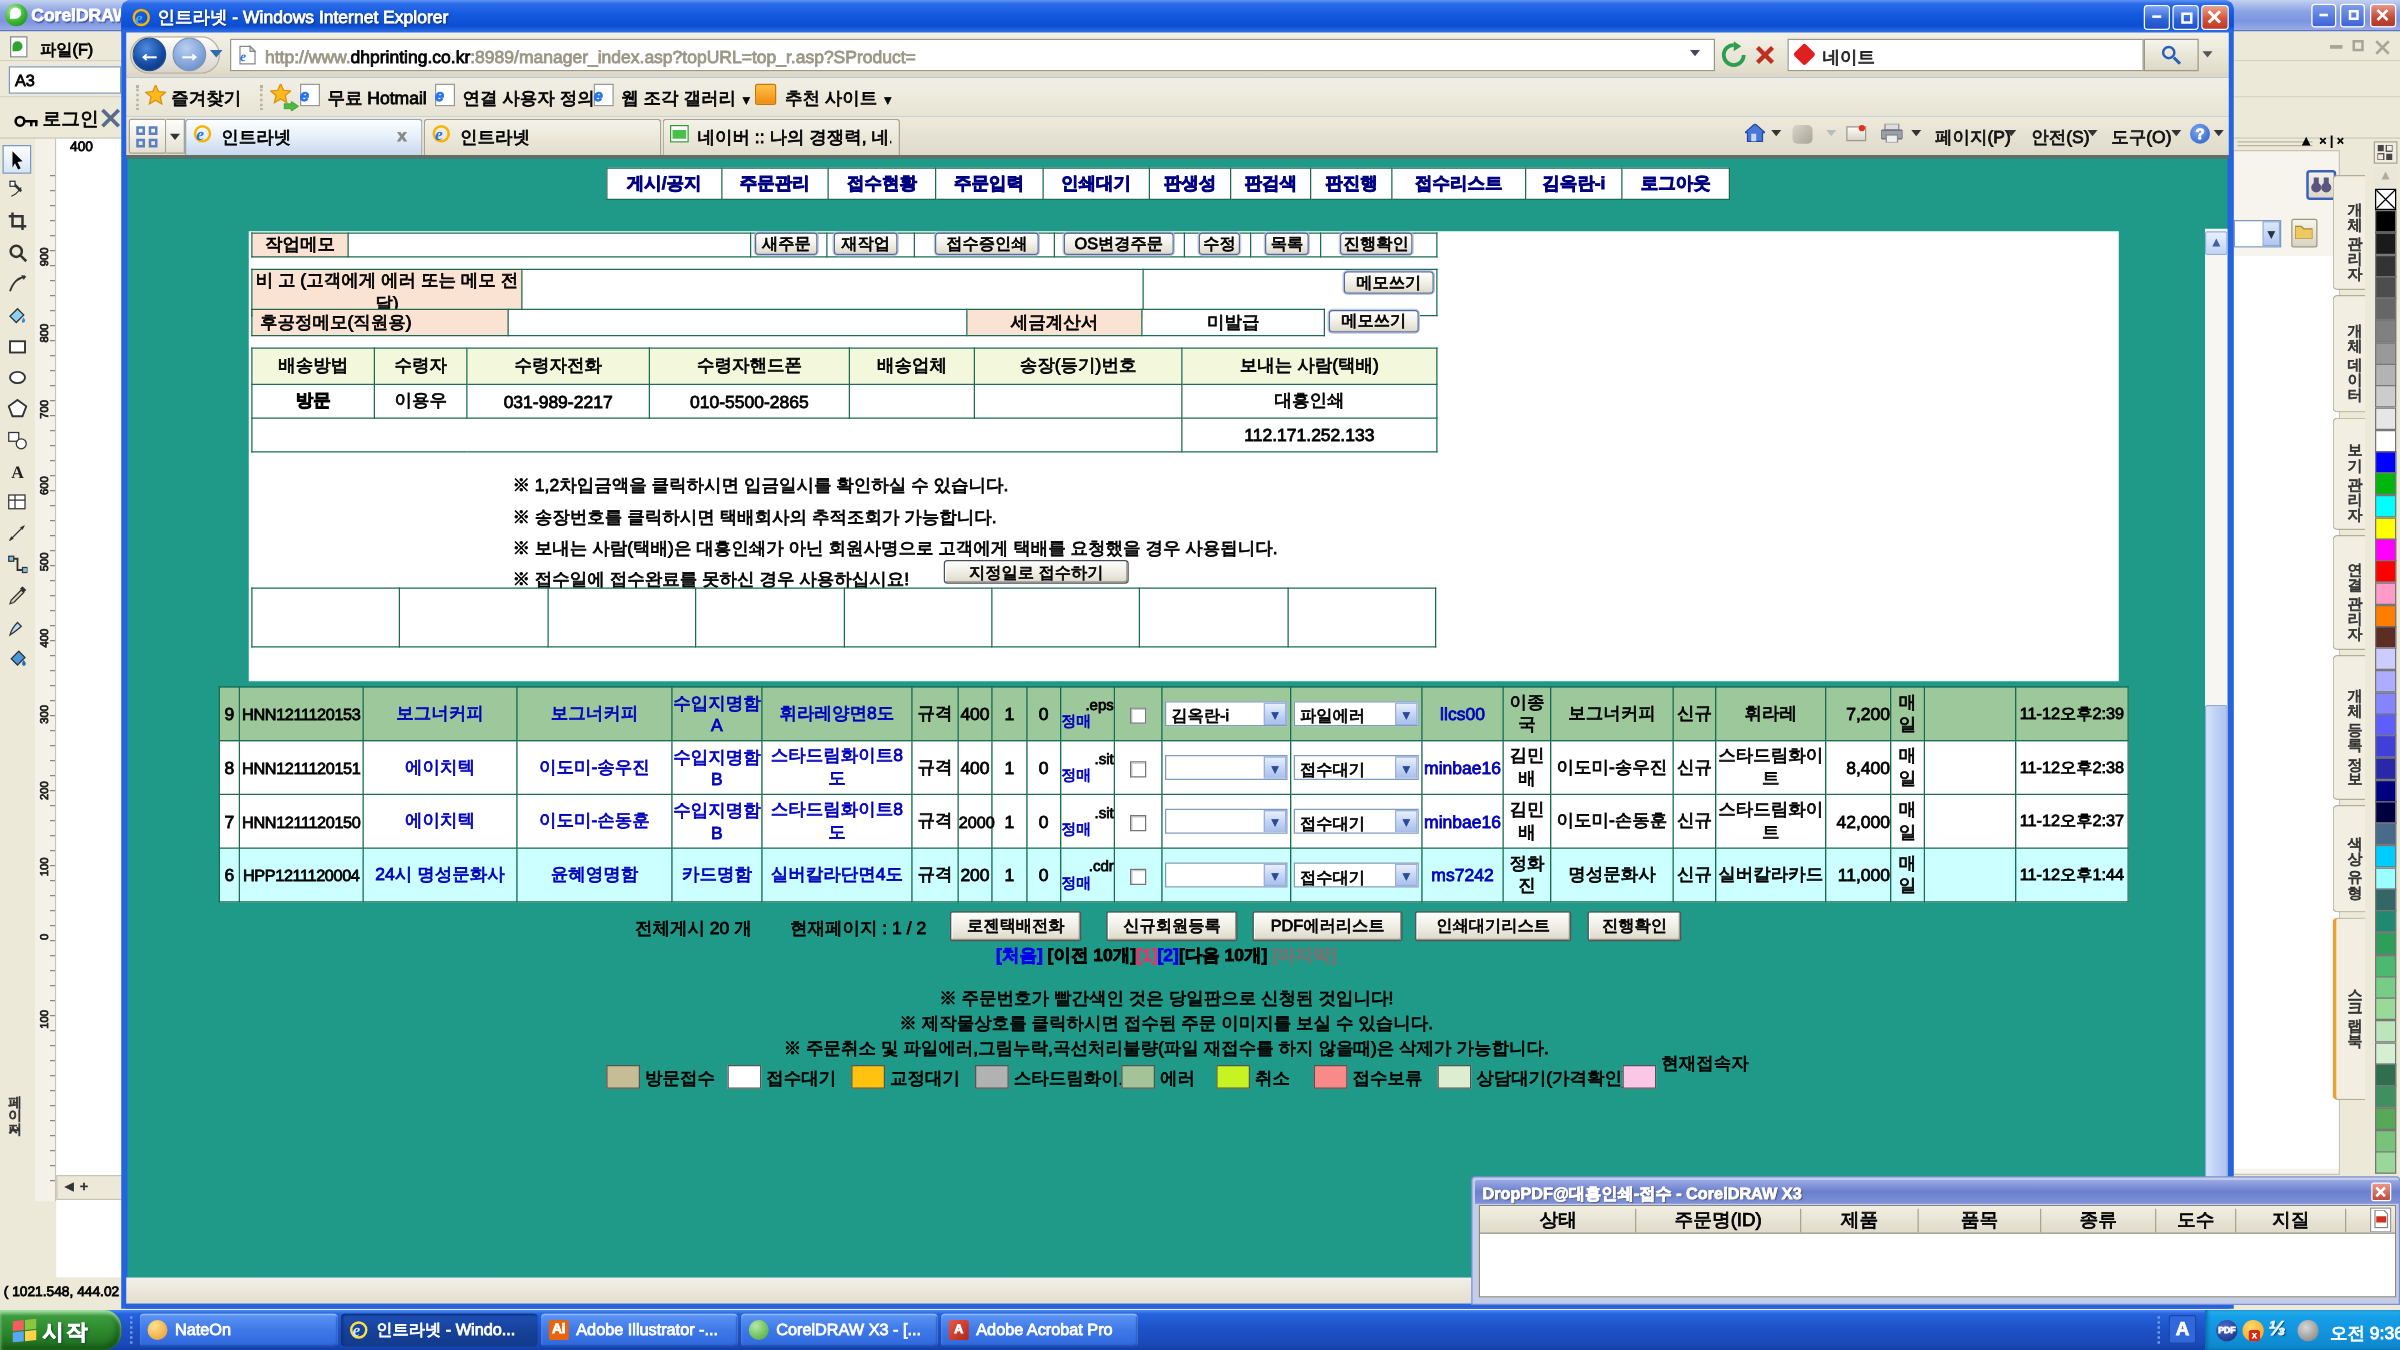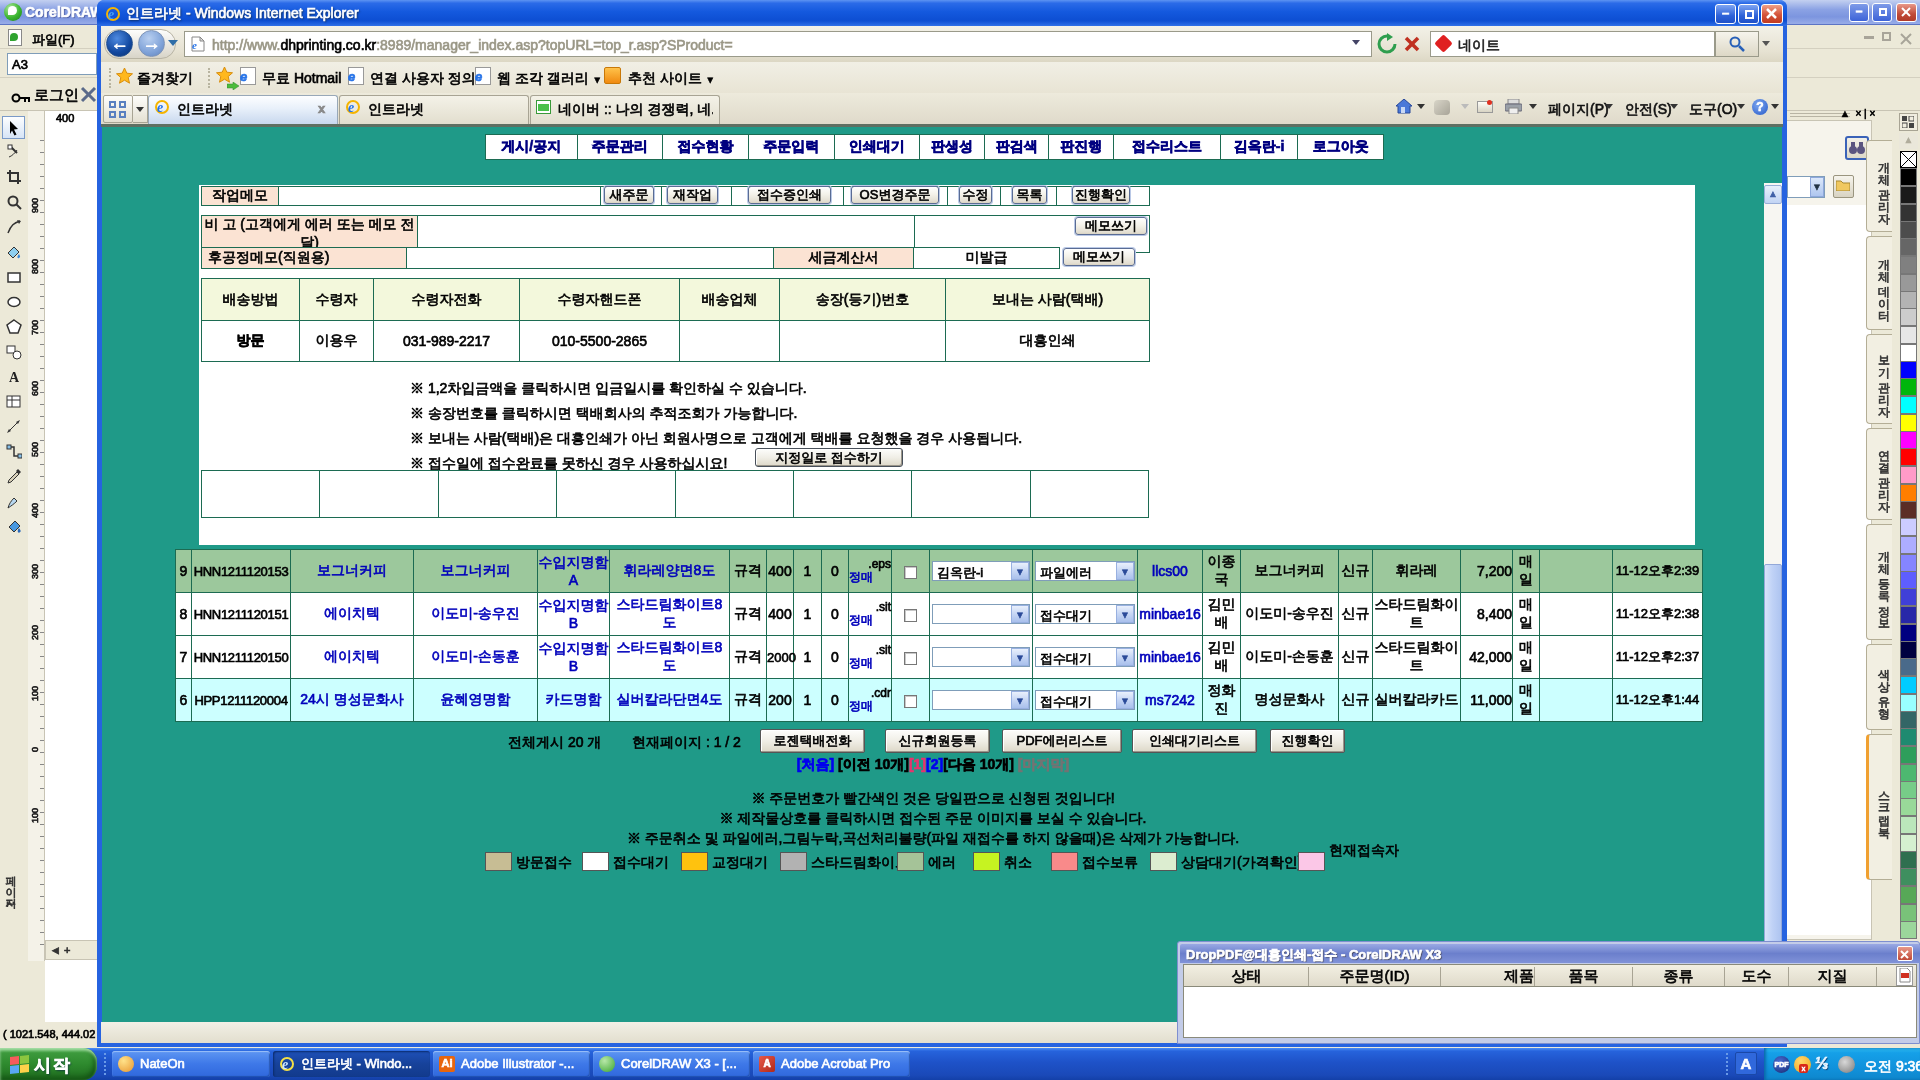--- a/index.html
+++ b/index.html
@@ -516,20 +516,24 @@
 </tr>
 <tr style="background:#fff;height:21px">
 <td style="font-weight:bold">방문</td>
         <td>이용우</td>
         <td>031-989-2217</td>
         <td>010-5500-2865</td>
         <td></td>
         <td></td>
         <td>대흥인쇄</td>
 </tr>
+<tr style="background:#fff;height:21px">
+        <td colspan="6"></td>
+        <td>112.171.252.133</td>
+      </tr>
 </tbody>
   </table>
 
 <div class="abs" style="left:410px;top:376px;font-size:14px;color:#000;line-height:25px;white-space:nowrap">
 ※ 1,2차입금액을 클릭하시면 입금일시를 확인하실 수 있습니다.<br>
 ※ 송장번호를 클릭하시면 택배회사의 추적조회가 가능합니다.<br>
 ※ 보내는 사람(택배)은 대흥인쇄가 아닌 회원사명으로 고객에게 택배를 요청했을 경우 사용됩니다.<br>
 ※ 접수일에 접수완료를 못하신 경우 사용하십시요!</div>
 <div class="gbtn" style="left:755px;top:448px;width:148px;height:19px;line-height:17px;border-radius:3px;border:1px solid #48505A">지정일로 접수하기</div>
 
@@ -745,21 +749,21 @@
 <div class="abs" style="left:1180px;top:944px;width:740px;height:19px;background:linear-gradient(180deg,#9AA9E4,#6B7FCC 50%,#8092D8);border-radius:2px 2px 0 0"></div>
 <div class="abs" style="left:1186px;top:946px;font-size:13px;font-weight:bold;color:#fff;text-shadow:1px 1px 1px #445">DropPDF@대흥인쇄-접수 - CorelDRAW X3</div>
 <div class="abs" style="left:1897px;top:946px;width:16px;height:15px;background:linear-gradient(180deg,#E89888,#C04A38);border:1px solid #fff;border-radius:2px"><svg width="14" height="13">
       <line x1="3" y1="3" x2="10" y2="10" stroke="#fff" stroke-width="2"></line>
       <line x1="10" y1="3" x2="3" y2="10" stroke="#fff" stroke-width="2"></line>
     </svg></div>
 <div class="abs" style="left:1183px;top:964px;width:734px;height:74px;background:#fff;border:1px solid #8A8A7A"></div>
 <div class="abs" style="left:1184px;top:965px;width:732px;height:22px;background:linear-gradient(180deg,#F2EFE2,#DFDACA);border-bottom:1px solid #8A8A7A"></div>
 <div class="abs" style="left:1185px;top:967px;width:124px;height:19px;border-right:1px solid #A8A494;font-size:15px;color:#000;text-align:center">상태</div>
 <div class="abs" style="left:1309px;top:967px;width:132px;height:19px;border-right:1px solid #A8A494;font-size:15px;color:#000;text-align:center">주문명(ID)</div>
-<div class="abs" style="left:1441px;top:967px;width:94px;height:19px;border-right:1px solid #A8A494;font-size:15px;color:#000;text-align:right">제품</div>
+<div class="abs" style="left:1441px;top:967px;width:94px;height:19px;border-right:1px solid #A8A494;font-size:15px;color:#000;text-align:center">제품</div>
 <div class="abs" style="left:1535px;top:967px;width:98px;height:19px;border-right:1px solid #A8A494;font-size:15px;color:#000;text-align:center">품목</div>
 <div class="abs" style="left:1633px;top:967px;width:92px;height:19px;border-right:1px solid #A8A494;font-size:15px;color:#000;text-align:center">종류</div>
 <div class="abs" style="left:1725px;top:967px;width:64px;height:19px;border-right:1px solid #A8A494;font-size:15px;color:#000;text-align:center">도수</div>
 <div class="abs" style="left:1789px;top:967px;width:88px;height:19px;border-right:1px solid #A8A494;font-size:15px;color:#000;text-align:center">지질</div>
 <div class="abs" style="left:1896px;top:966px;width:17px;height:20px;background:#fff;border:1px solid #999"></div>
 <div class="abs" style="left:1899px;top:968px;width:12px;height:15px"><svg width="12" height="15">
       <path d="M1 0h7l3 3v11H1z" fill="#fff" stroke="#888"></path>
       <rect x="2" y="5" width="8" height="5" fill="#D03020"></rect>
     </svg></div>
 

